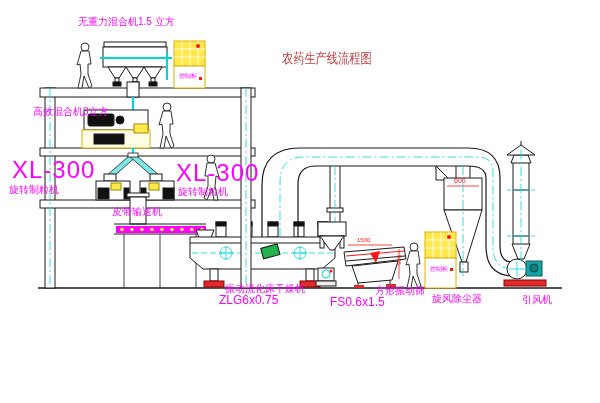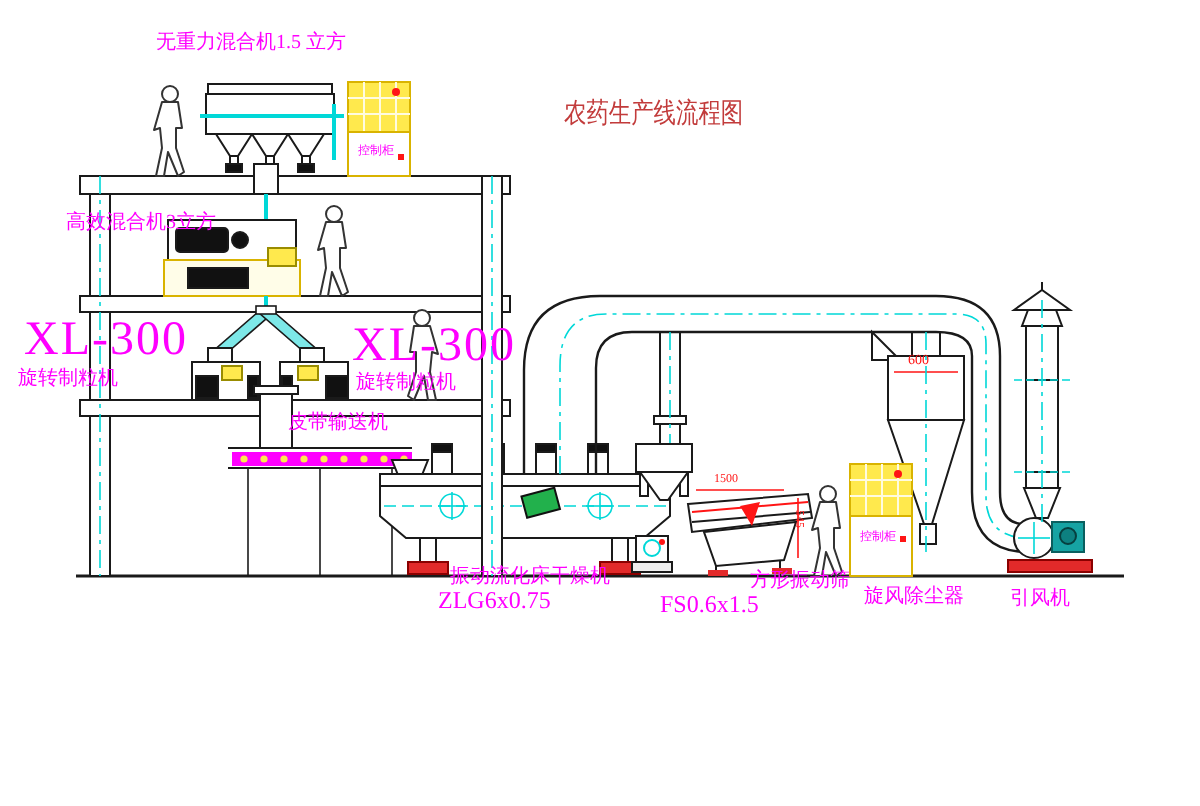--- a/index.html
+++ b/index.html
@@ -1,18 +1,18 @@
 <!DOCTYPE html>
 <html><head>
 <meta charset="utf-8">
 <style>
   html,body{margin:0;padding:0;background:#fff;}
   #canvas{
     position:relative;width:600px;height:403px;background:#ffffff;overflow:hidden;
-    font-family:Liberation Serif, serif;
+    font-family:Liberation Sans, sans-serif;
     --magenta:#ff00ff; --titlered:#c23b3b; --dimred:#ff1515; --cyan:#00d8d8;
   }
   #canvas svg{position:absolute;left:0;top:0;}
   .lbl{position:absolute;color:var(--magenta);white-space:nowrap;line-height:1;}
   .lbl-10{font-size:10px;}
   .lbl-9{font-size:10px;}
   .lbl-6{font-size:6px;}
   .lbl-7{font-size:7px;color:var(--dimred);}
   .model{font-size:24px;letter-spacing:1px;}
   .model-sm{font-size:12px;}
@@ -261,30 +261,30 @@
 <div class="lbl title-cn" style="left:282px;top:51px;">农药生产线流程图</div>
 
 <div class="lbl lbl-9" style="left:33px;top:107px;">高效混合机3立方</div>
 
 <div class="lbl model" style="left:12px;top:158px;">XL-300</div>
 <div class="lbl lbl-9" style="left:9px;top:185px;">旋转制粒机</div>
 
 <div class="lbl model" style="left:176px;top:161px;">XL-300</div>
 <div class="lbl lbl-9" style="left:178px;top:187px;">旋转制粒机</div>
 
-<div class="lbl lbl-10" style="left:144px;top:207px;">皮带输送机</div>
+<div class="lbl lbl-10" style="left:112px;top:207px;">皮带输送机</div>
 
 <div class="lbl lbl-9" style="left:225px;top:284px;">振动流化床干燥机</div>
 <div class="lbl model-sm" style="left:219px;top:294px;">ZLG6x0.75</div>
 
 <div class="lbl lbl-9" style="left:343px;top:286px;margin-left:32px;">方形振动筛</div>
 <div class="lbl model-sm" style="left:330px;top:296px;">FS0.6x1.5</div>
 
 <div class="lbl lbl-9" style="left:432px;top:294px;">旋风除尘器</div>
-<div class="lbl lbl-10" style="left:505px;top:295px;">引风机</div>
+<div class="lbl lbl-10" style="left:522px;top:295px;">引风机</div>
 
 <div class="lbl lbl-7" style="left:454px;top:177px;">600</div>
 <div class="lbl dim" style="left:357px;top:237px;">1500</div>
 <div class="lbl dim rot90" style="left:402px;top:255px;">545</div>
 
 <div class="lbl lbl-6" style="left:179px;top:73px;">控制柜</div>
 <div class="lbl lbl-6" style="left:430px;top:266px;">控制柜</div>
 
 </div>
 

